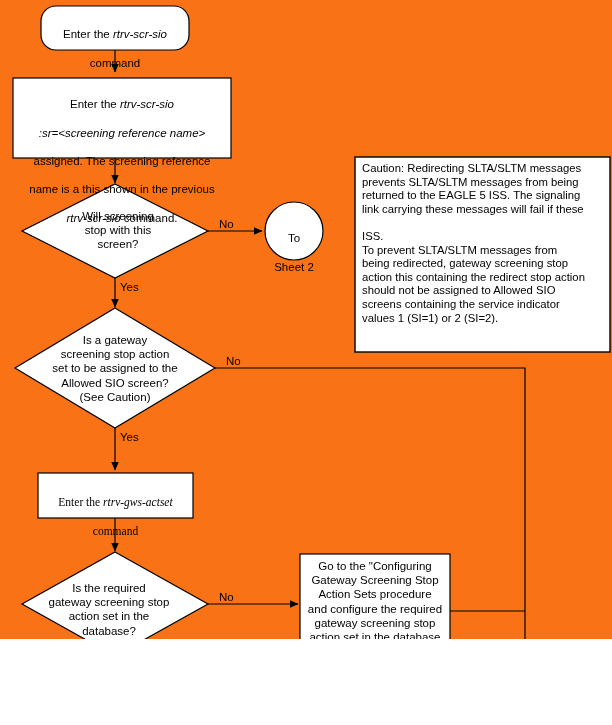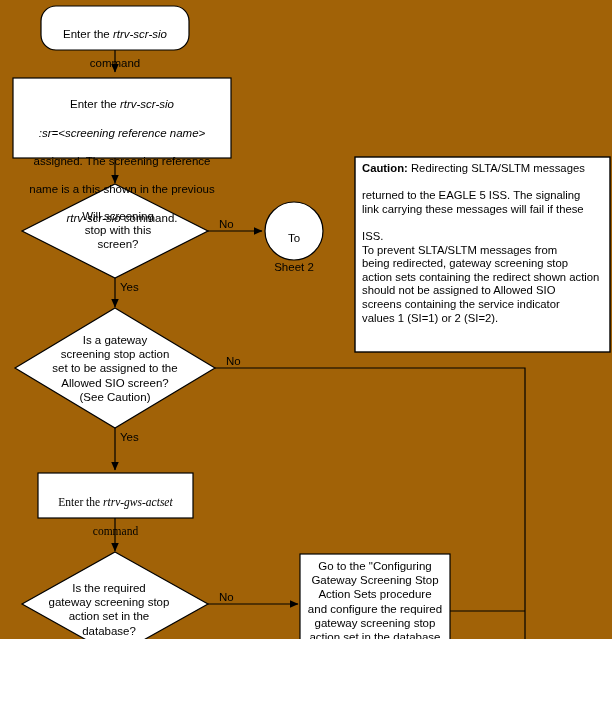--- a/index.html
+++ b/index.html
@@ -8,21 +8,21 @@
     background: #ffffff;
   }
   body {
     font-family: "Liberation Sans", sans-serif;
     color: #000000;
   }
   #canvas {
     position: relative;
     width: 612px;
     height: 639px;
-    background: #a16207;
+    background: #f97316;
     overflow: hidden;
   }
   #canvas svg {
     position: absolute;
     left: 0;
     top: 0;
   }
   .node-text {
     position: absolute;
     text-align: center;
@@ -38,21 +38,21 @@
     line-height: 13px;
     color: #000;
   }
   .caution-text {
     position: absolute;
     font-size: 11.3px;
     line-height: 13.6px;
     color: #000;
     text-align: left;
   }
-  .caution-text b { font-weight: bold; }
+  .caution-text b { font-weight: normal; }
   .ital { font-style: italic; }
 </style>
 </head>
 <body>
 
 <div id="canvas">
 
   <svg width="612" height="725">
     <defs>
       <marker id="arrow" markerWidth="10" markerHeight="10" refX="8.5" refY="4" orient="auto" markerUnits="userSpaceOnUse">
@@ -156,26 +156,26 @@
   <div class="edge-label" style="left:120px; top:281px;">Yes</div>
 
   <div class="edge-label" style="left:226px; top:355px;">No</div>
   <div class="edge-label" style="left:120px; top:431px;">Yes</div>
 
   <div class="edge-label" style="left:219px; top:591px;">No</div>
   <div class="edge-label" style="left:121px; top:667px;">Yes</div>
 
   <div class="caution-text" style="left:362px; top:162px; width:244px;">
     <b>Caution:</b><span> Redirecting SLTA/SLTM messages</span><br>
-    <br>
+    <span>prevents SLTA/SLTM messages from being</span><br>
     <span>returned to the EAGLE 5 ISS.  The signaling</span><br>
     <span>link carrying these messages will fail if these</span><br>
     <br>
     <span>ISS.</span><br>
     <span>To prevent SLTA/SLTM messages from</span><br>
     <span>being redirected, gateway screening stop</span><br>
-    <span>action sets containing the redirect shown action</span><br>
+    <span>action this containing the redirect stop action</span><br>
     <span>should not be assigned to Allowed SIO</span><br>
     <span>screens containing the service indicator</span><br>
     <span>values 1 (SI=1) or 2 (SI=2).</span>
   </div>
 
 </div>
 
 </body></html>

